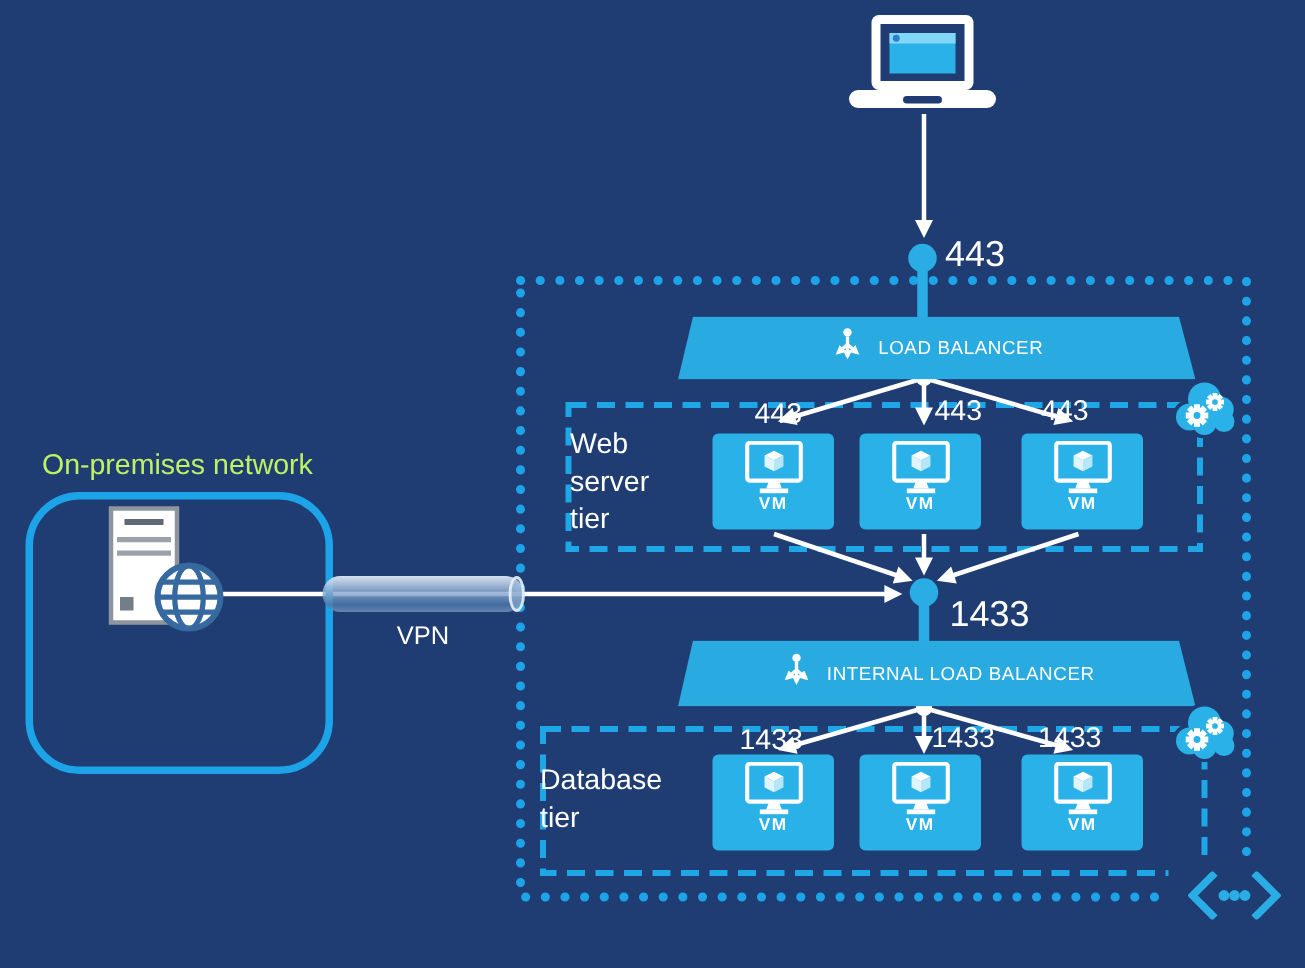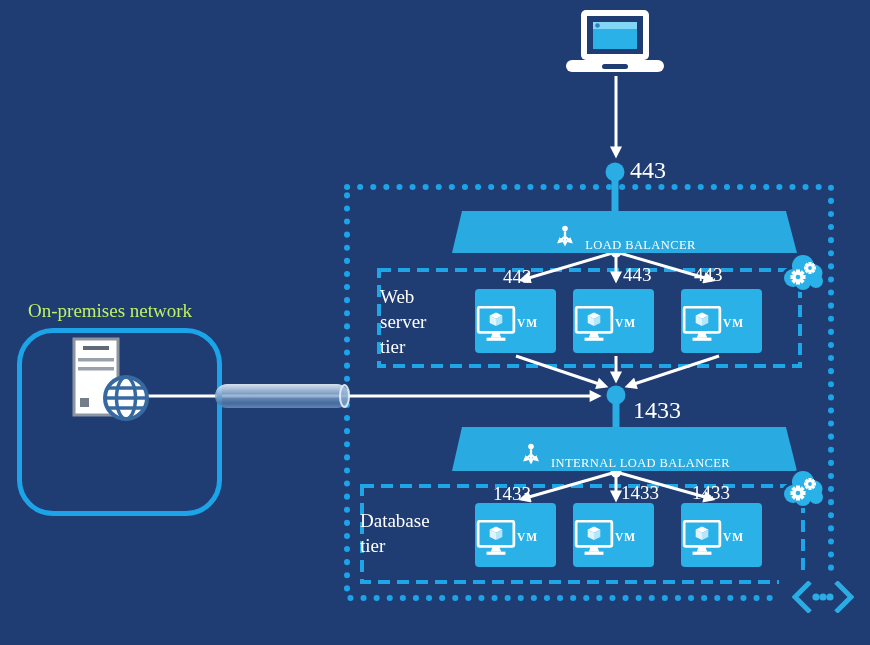--- a/index.html
+++ b/index.html
@@ -1,27 +1,27 @@
 <!DOCTYPE html>
 <html><head>
 <meta charset="utf-8">
 <style>
   html,body{margin:0;padding:0;background:#1f3d73;}
   #canvas{position:relative;width:870px;height:645px;background:#1f3d73;overflow:hidden;
-          font-family:Liberation Serif, serif;color:#fff;}
+          font-family:Liberation Sans, sans-serif;color:#fff;}
   #bg-svg{position:absolute;left:0;top:0;width:870px;height:645px;}
   .abs{position:absolute;}
   
   .lb{position:absolute;left:452px;width:345px;background:#29abe2;
       clip-path:polygon(2.9% 0,96.8% 0,100% 100%,0% 100%);
-      display:flex;align-items:flex-end;justify-content:center;gap:8px;}
+      display:flex;align-items:center;justify-content:center;gap:8px;}
   .lb-label{font-size:12.5px;letter-spacing:.4px;font-weight:400;color:#fff;}
   
   .vm-tile{position:absolute;width:81px;height:64px;background:#2ab2e8;border-radius:4px;
-           display:flex;flex-direction:row;align-items:center;justify-content:flex-start;padding-top:5px;box-sizing:border-box;}
+           display:flex;flex-direction:column;align-items:center;justify-content:flex-start;padding-top:5px;box-sizing:border-box;}
   .vm-label{font-size:11.5px;font-weight:bold;letter-spacing:1px;color:#fff;line-height:1;margin-top:1px;}
   
   .port-lg{position:absolute;font-size:24px;font-weight:400;color:#fff;line-height:1;}
   .port-sm{position:absolute;font-size:19px;font-weight:400;color:#fff;line-height:1;}
   .tier-label{position:absolute;font-size:19px;line-height:25px;color:#fff;font-weight:400;}
   .onprem-box{position:absolute;left:17px;top:328px;width:205px;height:188px;
               border:5px solid #1ca3e8;border-radius:36px;box-sizing:border-box;}
   .onprem-title{position:absolute;left:28px;top:300px;font-size:19px;color:#bef264;}
   .vpn-text{position:absolute;left:212px;top:412px;width:140px;text-align:center;
             font-size:17px;line-height:24px;color:#fff;}
@@ -287,20 +287,21 @@
     <line x1="-21" y1="0" x2="21" y2="0" stroke="#35699f" stroke-width="3.5"></line>
     <line x1="-18" y1="-10" x2="18" y2="-10" stroke="#35699f" stroke-width="3.5"></line>
     <line x1="-18" y1="10" x2="18" y2="10" stroke="#35699f" stroke-width="3.5"></line>
   </g>
 </svg>
 
 <div class="tube">
       <div class="tube-cap"></div>
     </div>
 <div class="vpn-text">
+  <div>VPN</div>
 </div>
 
 <div class="vnet-corner-patch"></div>
 <svg class="abs" style="left:792px;top:581px" width="62" height="32" viewBox="0 0 62 32">
   <path d="M18,1 L3,16 L18,31" fill="none" stroke="#2aace4" stroke-width="5"></path>
   <path d="M44,1 L59,16 L44,31" fill="none" stroke="#2aace4" stroke-width="5"></path>
   <circle cx="24" cy="16" r="3.6" fill="#2aace4"></circle>
   <circle cx="31" cy="16" r="3.6" fill="#2aace4"></circle>
   <circle cx="38" cy="16" r="3.6" fill="#2aace4"></circle>
 </svg>

